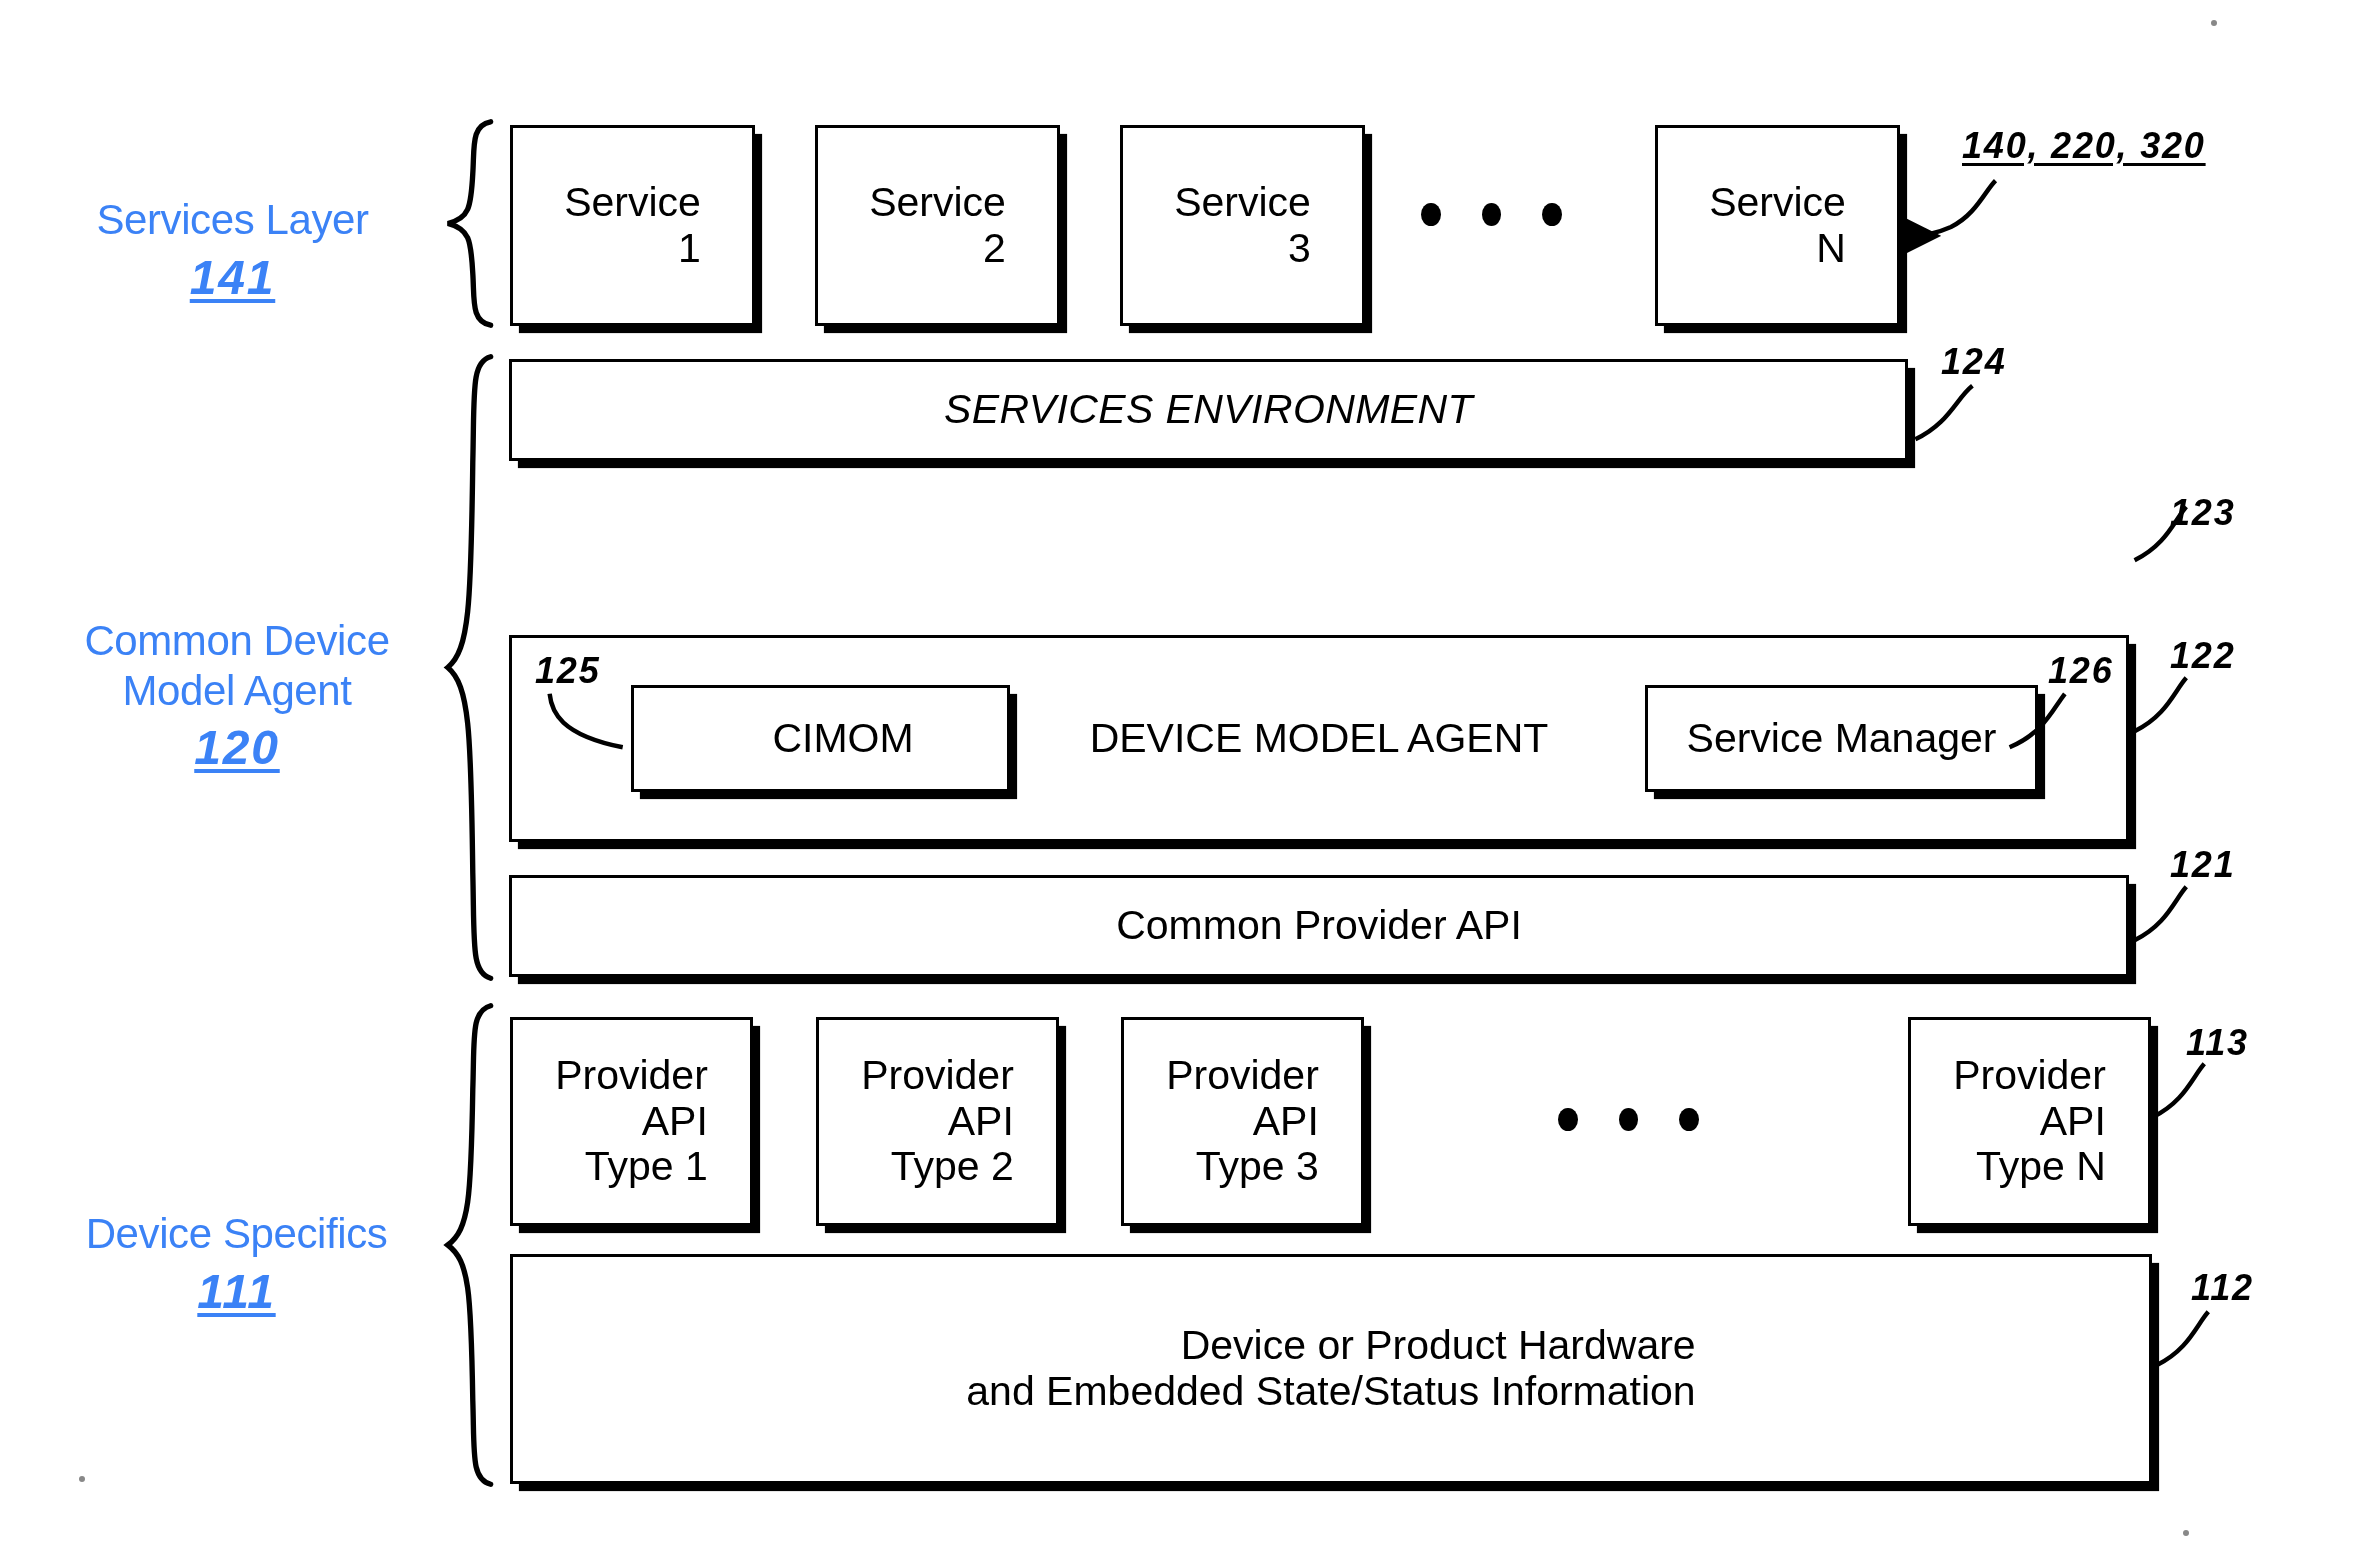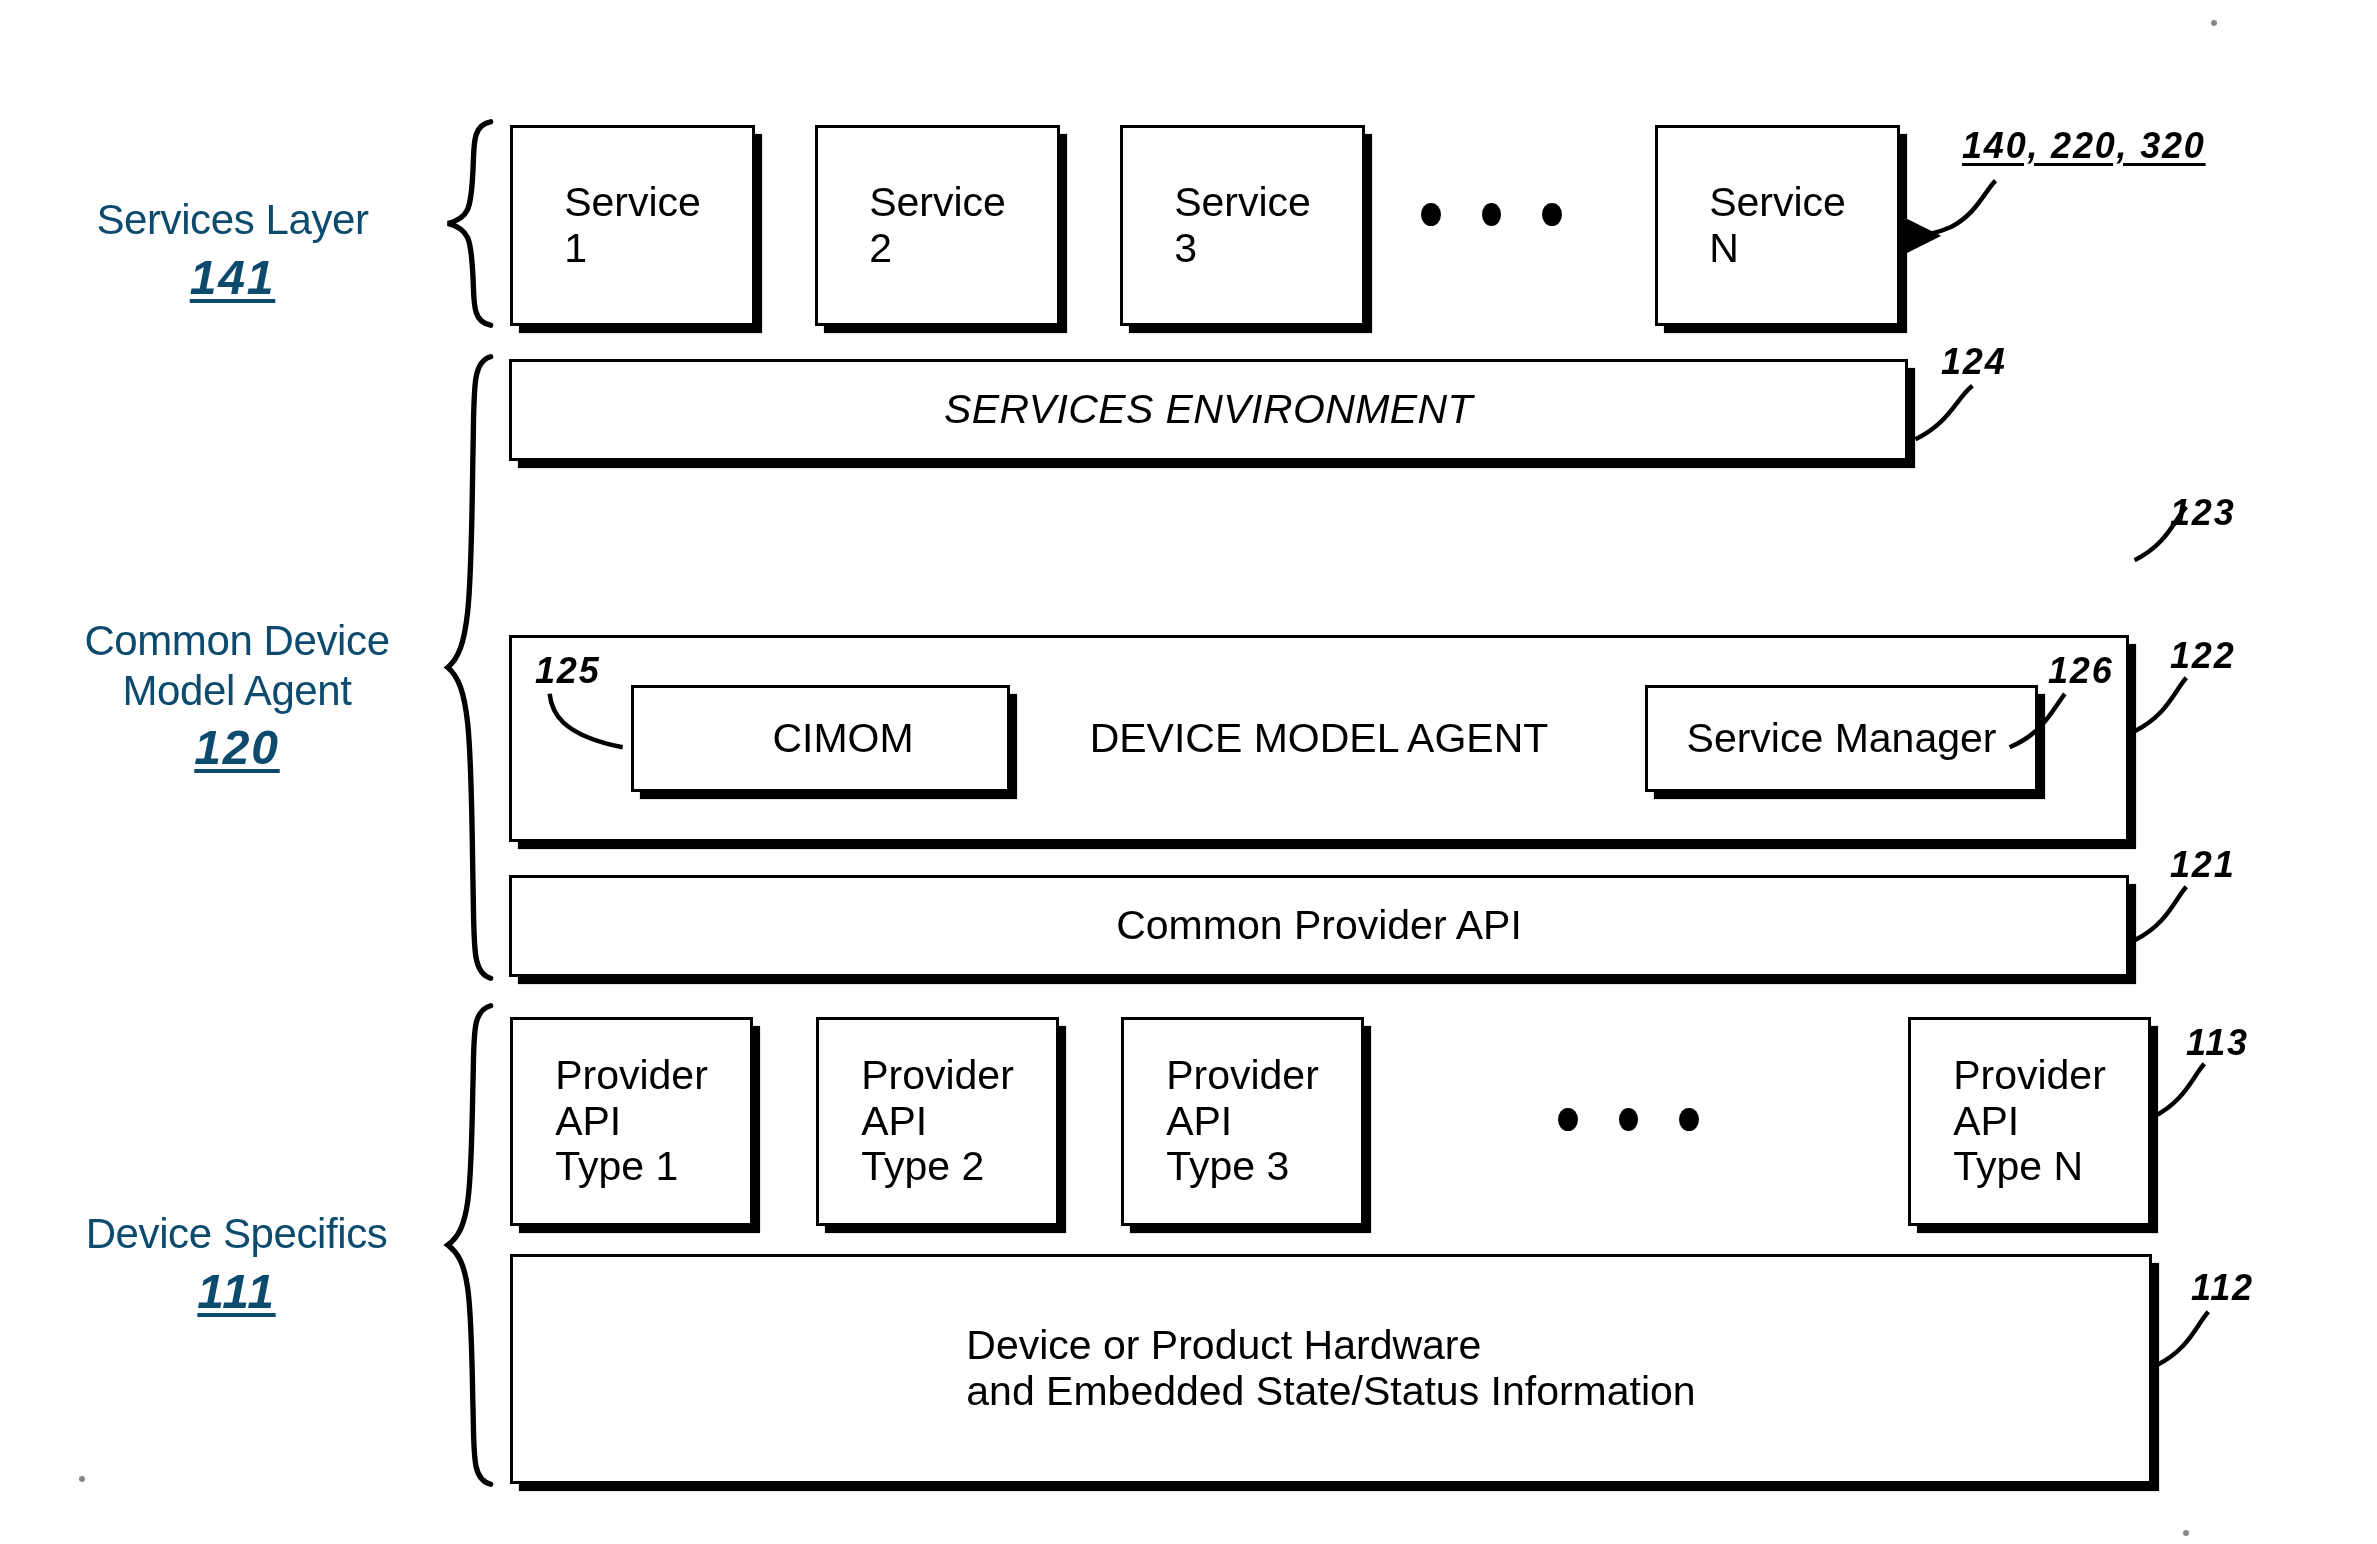--- a/index.html
+++ b/index.html
@@ -25,21 +25,21 @@
   .abs { position: absolute; }
 
   
   .group-label {
     position: absolute;
     text-align: center;
     font-size: 42px;
     line-height: 1.18;
     font-weight: 400;
     letter-spacing: -0.4px;
-    color: #0c4a6e;
+    color: #3b82f6;
     white-space: nowrap;
   }
   .group-label .ref {
     display: block;
     font-style: italic;
     font-weight: 700;
     text-decoration: underline;
     text-underline-offset: 5.4px;
     font-size: 48px;
     letter-spacing: 1.8px;
@@ -49,21 +49,21 @@
   
   .pbox {
     position: absolute;
     box-sizing: border-box;
     background: #fff;
     border: 3.6px solid #000;
     box-shadow: 8px 8px 0 -0.9px #000;
     display: flex;
     align-items: center;
     justify-content: center;
-    text-align: left;
+    text-align: right;
   }
   .pbox .txt {
     font-size: 41px;
     line-height: 1.12;
     white-space: pre-line;
   }
   .bar .txt { font-size: 41px; }
   .bar-caps .txt { font-size: 41px; letter-spacing: 0.4px; }
 
   

